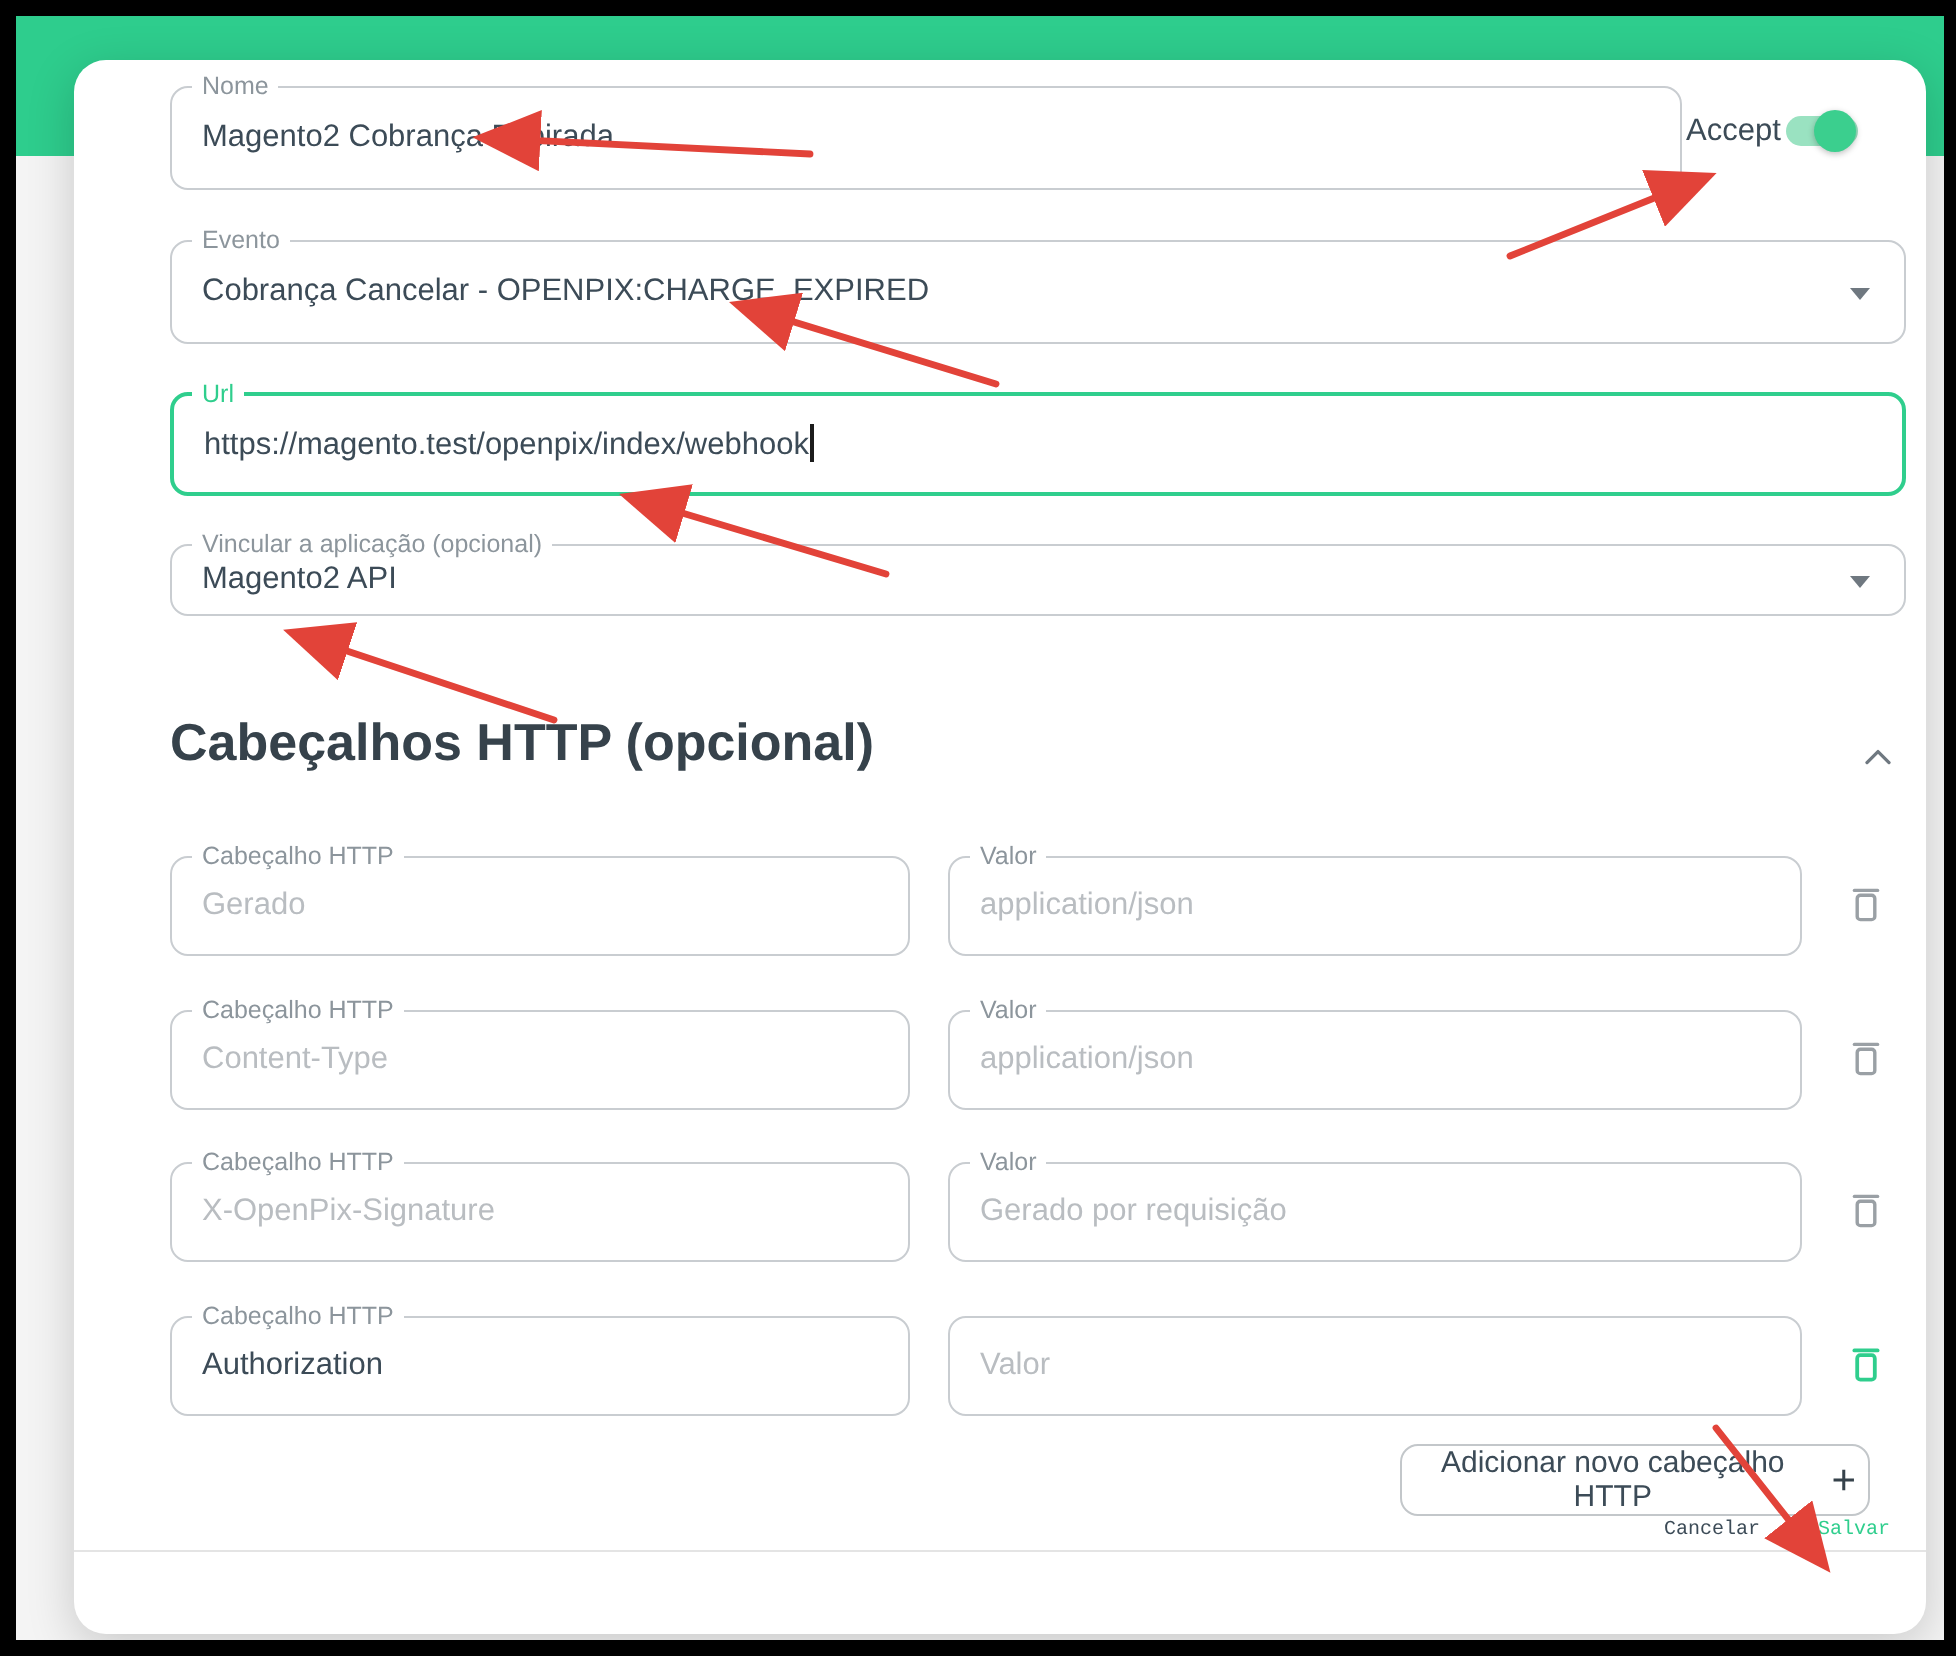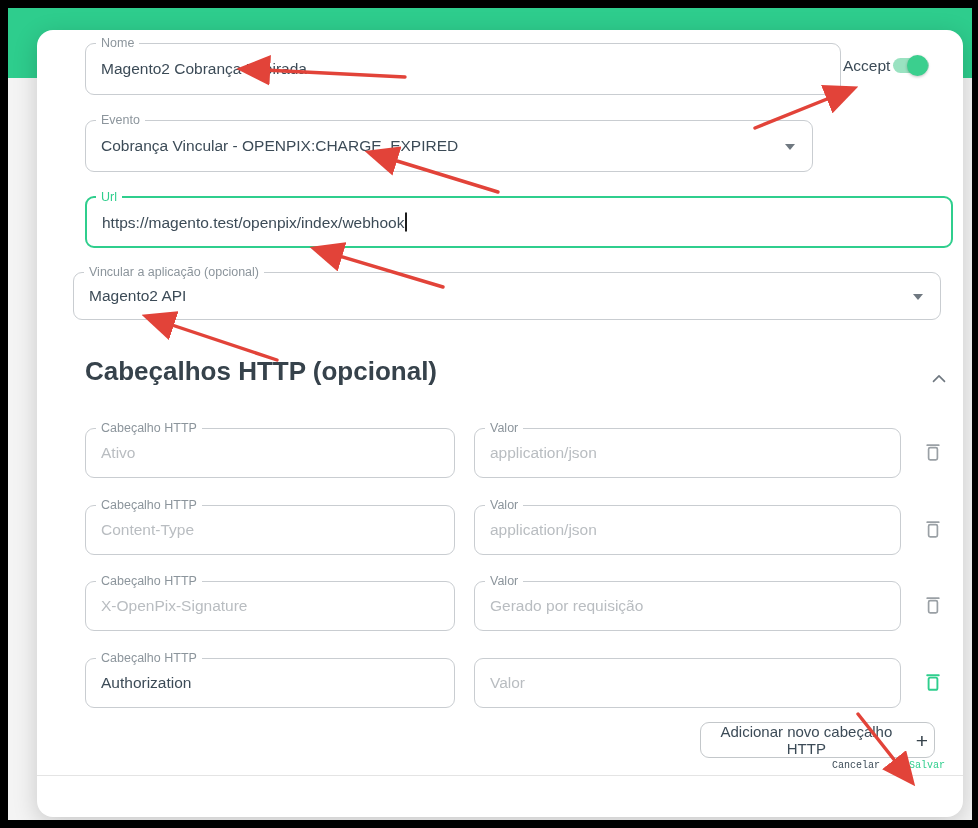--- a/index.html
+++ b/index.html
@@ -60,48 +60,48 @@
     <span class="tf-label">Nome</span>
     <span class="tf-value">Magento2 Cobrança Expirada</span>
   </div>
 
   <span class="ativo-label">Accept</span>
   <div class="toggle">
     <div class="track"></div>
     <div class="knob"></div>
   </div>
 
-  <div class="tf" style="left:85px;top:120px;width:728px;height:52px">
+  <div class="tf" style="left:85px;top:120px;width:868px;height:52px">
     <span class="tf-label">Evento</span>
-    <span class="tf-value">Cobrança Vincular - OPENPIX:CHARGE_EXPIRED</span>
+    <span class="tf-value">Cobrança Cancelar - OPENPIX:CHARGE_EXPIRED</span>
     <span class="dd-arrow"></span>
   </div>
 
   <div class="tf focused" style="left:85px;top:196px;width:868px;height:52px">
     <span class="tf-label">Url</span>
     <span class="tf-value"><span>https://magento.test/openpix/index/webhook</span><span class="caret-bar"></span></span>
   </div>
 
-  <div class="tf" style="left:73px;top:272px;width:868px;height:48px">
+  <div class="tf" style="left:85px;top:272px;width:868px;height:36px">
     <span class="tf-label">Vincular a aplicação (opcional)</span>
     <span class="tf-value">Magento2 API</span>
     <span class="dd-arrow"></span>
   </div>
 
   <div class="sec-title">Cabeçalhos HTTP (opcional)</div>
   <button class="collapse">
     <svg width="22" height="22" viewBox="0 0 24 24" fill="none" stroke="currentColor" stroke-width="1.8" stroke-linecap="round" stroke-linejoin="round">
       <polyline points="6,14.5 12,8.5 18,14.5"></polyline>
     </svg>
   </button>
 
   <div>
     <div class="tf" style="left:85px;top:428px;width:370px;height:50px">
       <span class="tf-label">Cabeçalho HTTP</span>
-      <span class="tf-value placeholder">Ativo</span>
+      <span class="tf-value placeholder">Gerado</span>
     </div>
     <div class="tf" style="left:474px;top:428px;width:427px;height:50px">
       <span class="tf-label">Valor</span>
       <span class="tf-value placeholder">application/json</span>
     </div>
     <button class="trash-btn" style="left:920px;top:440px">
       <svg width="24" height="24" viewBox="0 0 24 24" fill="none" stroke="currentColor" stroke-width="1.7" stroke-linecap="round">
         <path d="M6.2 5.2 H17.8"></path>
           <rect x="7.6" y="7.6" width="8.8" height="12.2" rx="1.6"></rect>
       </svg>

